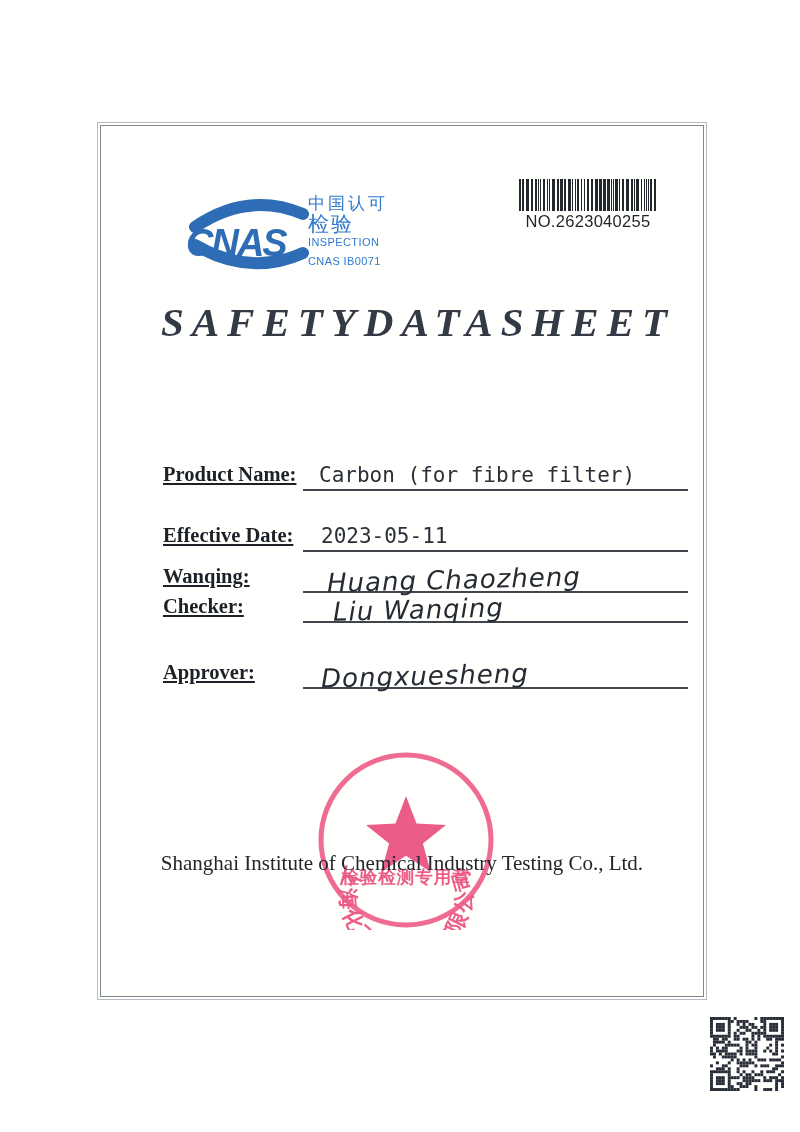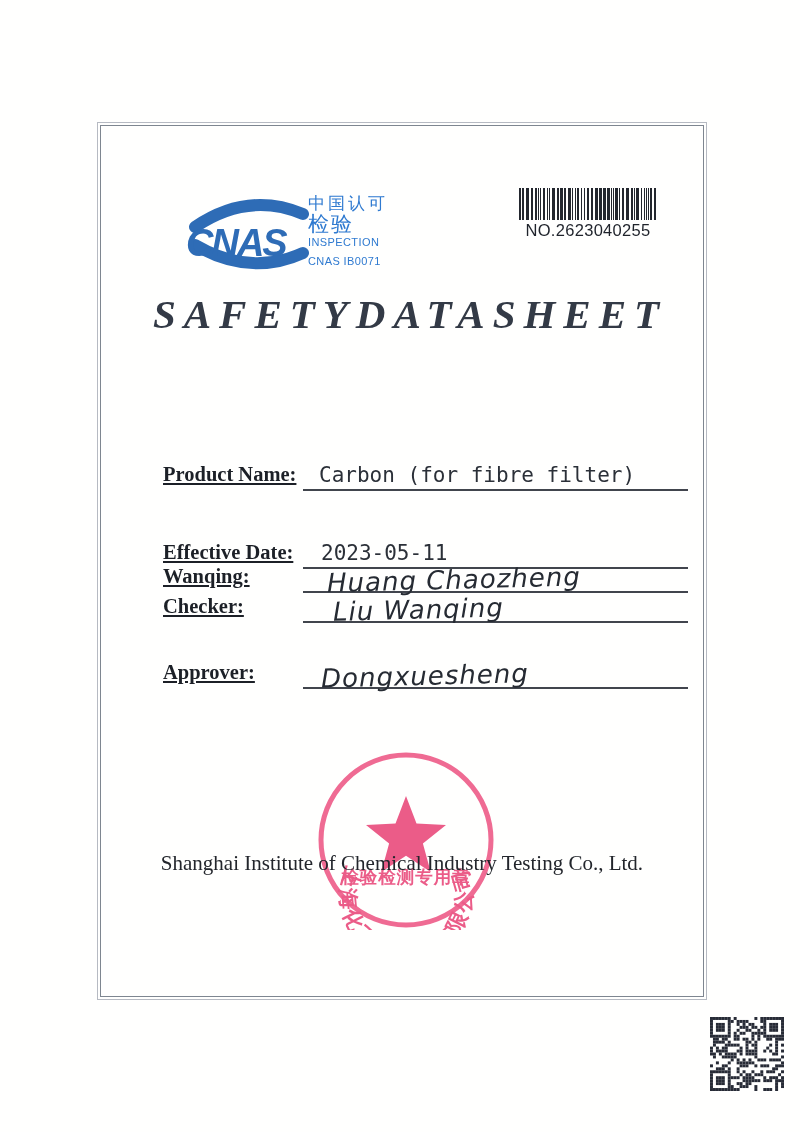--- a/index.html
+++ b/index.html
@@ -30,27 +30,27 @@
     font-family:"Liberation Sans",sans-serif;font-weight:bold;font-style:italic;
     font-size:38px;fill:var(--cnas-blue);letter-spacing:-2px;
   }
   .cnas-text{margin-left:-4px;padding-top:5px;color:var(--cnas-text);
     font-family:"Liberation Sans",sans-serif;}
   .cnas-text .zh1{font-size:17px;letter-spacing:3px;line-height:21px;}
   .cnas-text .zh2{font-size:21px;letter-spacing:2px;line-height:19px;}
   .cnas-text .en{font-size:11px;line-height:19px;letter-spacing:.4px;}
 
   
-  .barcode-block{position:absolute;left:519px;top:188px;width:138px;}
+  .barcode-block{position:absolute;left:519px;top:179px;width:138px;}
   #barcode{width:138px;height:32px;display:block;}
   .barcode-no{font-family:"Liberation Sans",sans-serif;font-size:16.5px;color:#1f232b;
     text-align:center;margin-top:1px;letter-spacing:.3px;white-space:nowrap;}
 
   
-  .title{position:absolute;left:98px;top:282px;width:608px;margin:8px;text-align:center;
+  .title{position:absolute;left:98px;top:282px;width:608px;margin:16px;text-align:center;
     font-family:"Liberation Serif",serif;font-style:italic;font-weight:bold;
     font-size:41px;letter-spacing:8px;color:#333a46;white-space:nowrap;}
 
   
   .frow{position:absolute;left:163px;width:525px;height:42px;display:flex;}
   .flabel{flex:0 0 140px;align-self:flex-end;padding-bottom:8px;
     font-weight:bold;font-size:20.5px;color:#1c2027;white-space:nowrap;
     font-family:"Liberation Serif",serif;text-decoration:underline;}
   .fvalue{flex:1;position:relative;display:flex;align-items:flex-end;}
   .fvalue::after{content:"";position:absolute;left:0;right:0;bottom:3px;
@@ -152,21 +152,21 @@
 
   <h1 class="title">SAFETYDATASHEET</h1>
 
   <div class="frow" style="top:452px">
     <span class="flabel">Product Name:</span>
     <span class="fvalue mono">
       <span class="txt">Carbon (for fibre filter)</span>
     </span>
   </div>
 
-  <div class="frow" style="top:530px">
+  <div class="frow" style="top:513px">
     <span class="flabel">Effective Date:</span>
     <span class="fvalue mono">
       <span class="txt" style="padding-left:18px">2023-05-11</span>
     </span>
   </div>
 
   <div class="frow" style="top:554px">
     <span class="flabel">Wanqing:</span>
     <span class="fvalue hand">
       <span class="txt">Huang Chaozheng</span>

